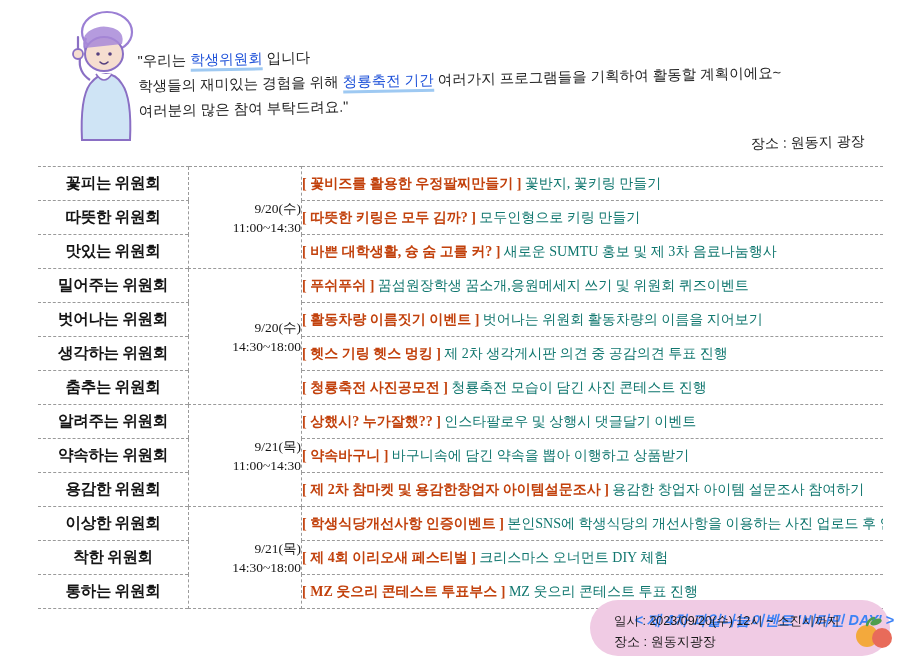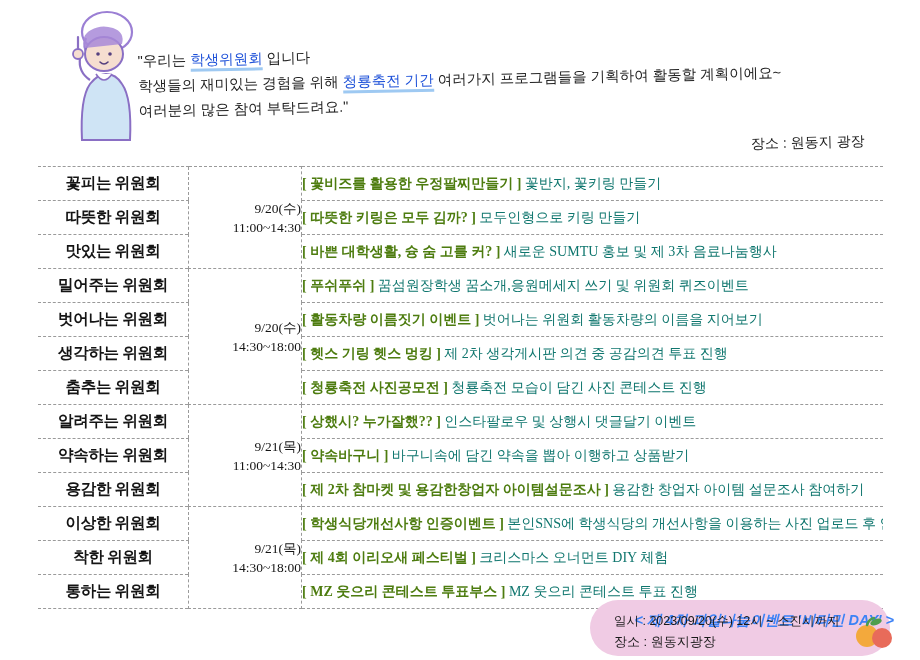--- a/index.html
+++ b/index.html
@@ -108,21 +108,21 @@
   .c-time .t1 { display:block; }
   .c-time .t2 { display:block; }
   .c-desc {
     padding-left: 12px;
     font-size: 14px;
     color: #111111;
     white-space: nowrap;
     overflow: hidden;
   }
   .c-desc .brk {
-    color: #4d7c0f;
+    color: #c2410c;
     font-weight: 600;
   }
   .c-desc .rest {
     color: #0f766e;
   }
 
   
   .banner {
     position: absolute;
     left: 590px;

